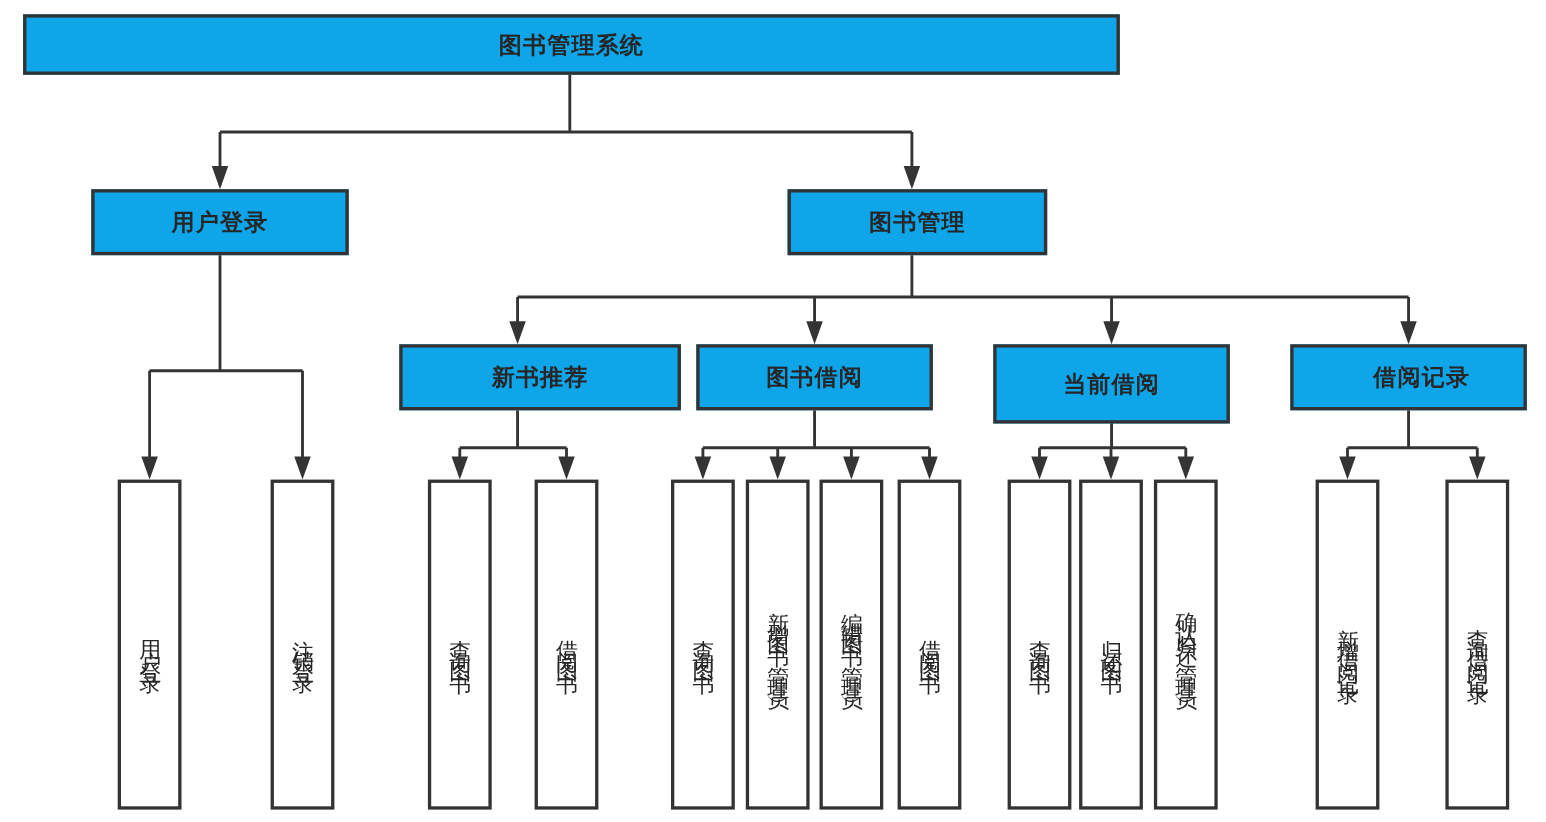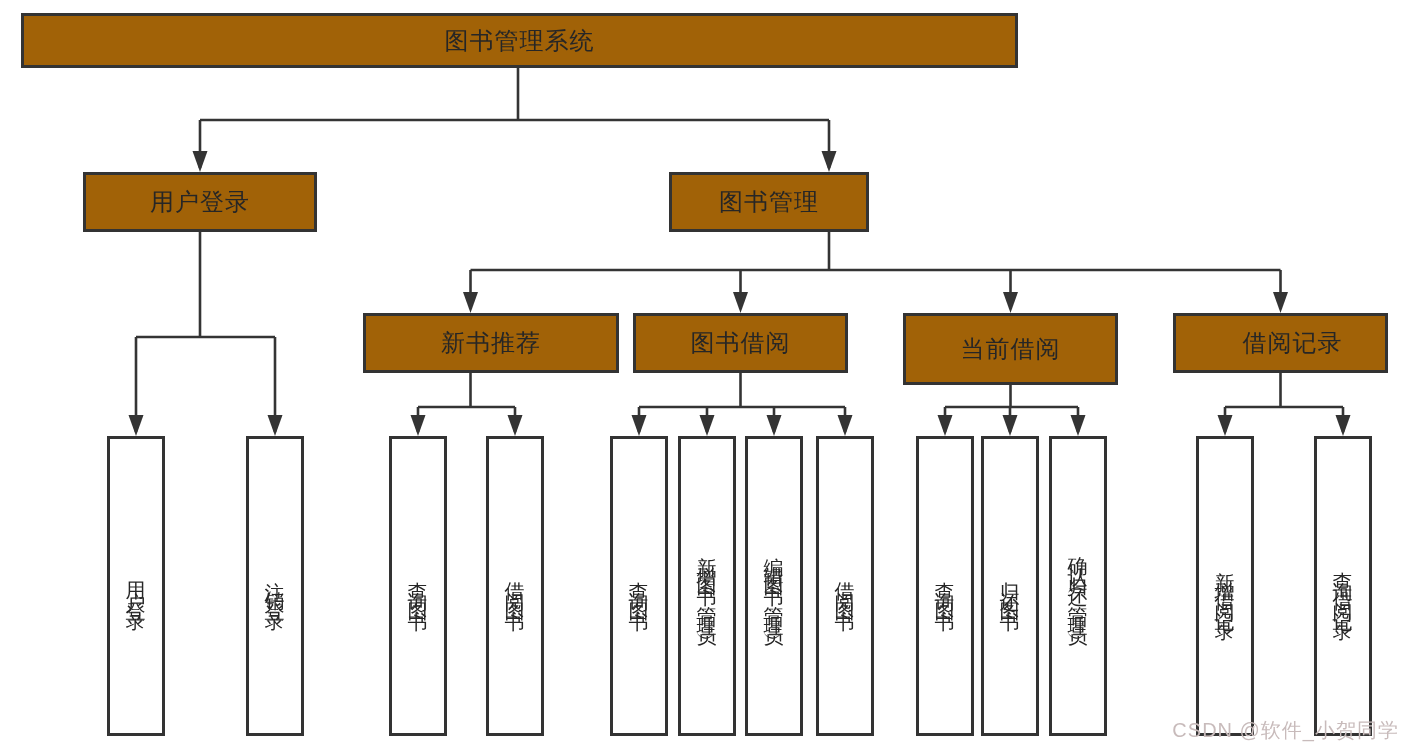--- a/index.html
+++ b/index.html
@@ -10,25 +10,26 @@
     font-family:"Liberation Sans","DejaVu Sans",sans-serif;
     color:#262626;
     overflow:hidden;
   }
   svg.wires{position:absolute;left:0;top:0;}
   svg.wires line{stroke:#343434;stroke-width:2.6px;}
   svg.wires polygon{fill:#343434;stroke:none;}
   .hbox{
     position:absolute;
     box-sizing:border-box;
-    background:#a16207;
+    background:#0ea5e9;
     border:3px solid #333333;
     display:flex;align-items:center;justify-content:center;
-    font-size:24px;letter-spacing:1px;
+    font-size:21px;letter-spacing:1px;
     white-space:nowrap;
+    font-weight:bold;
   }
   .vbox{
     position:absolute;
     box-sizing:border-box;
     background:#ffffff;
     border:3px solid #333333;
     top:436px;width:58px;height:300px;
   }
   .vbox > span{
     position:absolute;left:50%;top:50%;
@@ -43,21 +44,21 @@
     position:absolute;
     right:6px;bottom:3px;
     font-size:20px;
     color:#c8bbbb;
     letter-spacing:1px;
     white-space:nowrap;
   }
   
   #n-root     {left:21px;  top:13px;  width:997px; height:55px;}
   #n-login    {left:83px;  top:172px; width:234px; height:60px;}
-  #n-bookmgmt {left:669px; top:172px; width:200px; height:60px;}
+  #n-bookmgmt {left:716px; top:172px; width:236px; height:60px;}
   #n-newbook  {left:363px; top:313px; width:256px; height:60px;}
   #n-borrow   {left:633px; top:313px; width:215px; height:60px;}
   #n-current  {left:903px; top:313px; width:215px; height:72px;}
   #n-records  {left:1173px;top:313px; width:215px; height:60px;padding-left:24px;}
   #lf-1 {left:107px;}  #lf-2 {left:246px;}
   #lf-3 {left:389px;}  #lf-4 {left:486px;}
   #lf-5 {left:610px;}  #lf-6 {left:678px;}
   #lf-7 {left:745px;}  #lf-8 {left:816px;}
   #lf-9 {left:916px;}  #lf-10{left:981px;}
   #lf-11{left:1049px;} #lf-12{left:1196px;}
@@ -191,14 +192,13 @@
     <span>确认归还（管理员）</span>
   </div>
 
   <div class="vbox" id="lf-12">
     <span>新增借阅记录</span>
   </div>
   <div class="vbox" id="lf-13">
     <span>查询借阅记录</span>
   </div>
 
-  <div class="watermark">CSDN @软件_小贺同学</div>
 </div>
 
 </body></html>

